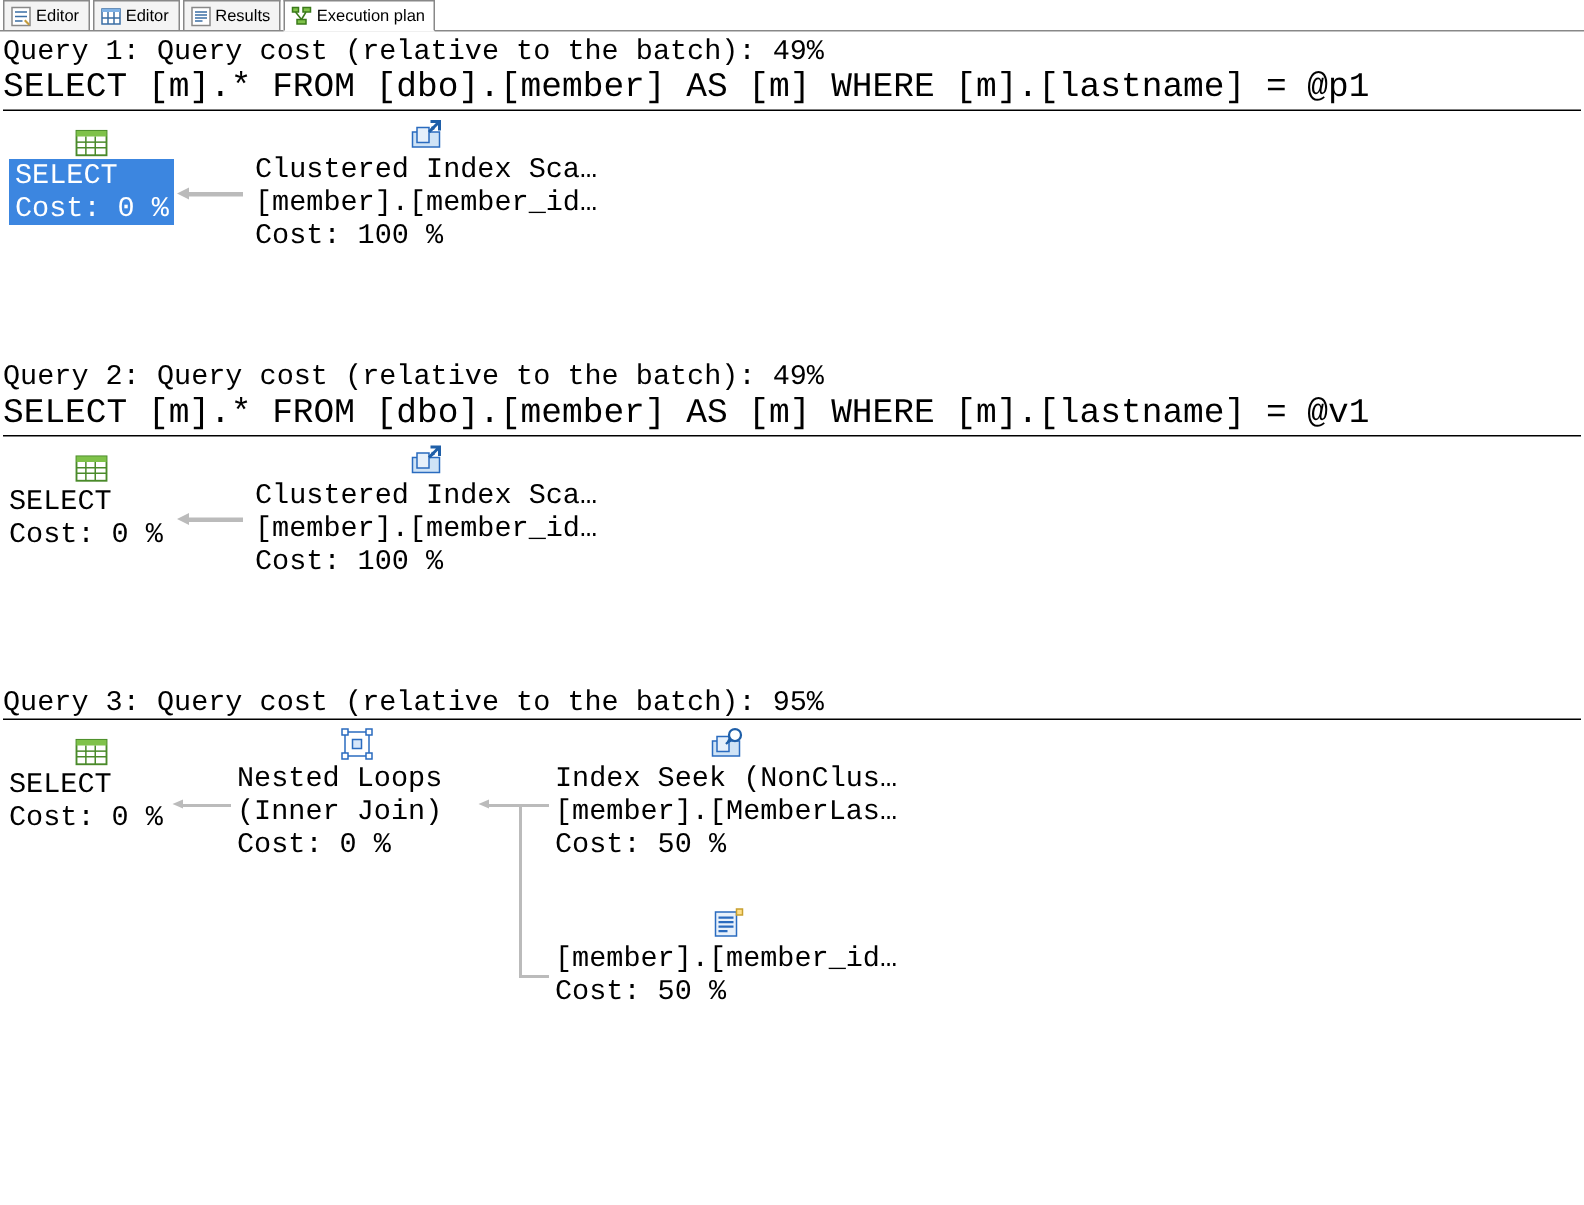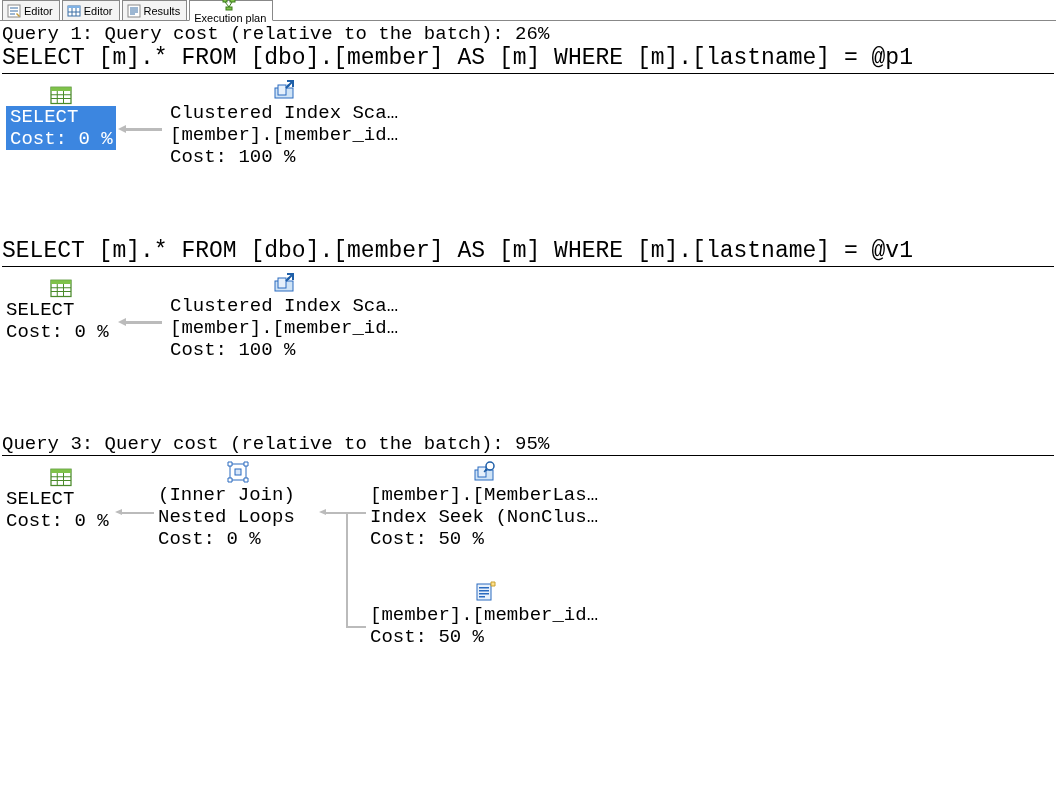--- a/index.html
+++ b/index.html
@@ -31,21 +31,20 @@
     height: 17px;
     cursor: pointer;
     position: relative;
     top: 0px;
     justify-content: center;
   }
   .tab.active {
     background: #fff;
     border-bottom: 1px solid #fff;
     top: 1px;
-    flex-direction: column;
   }
   .tab .ticon {
     width: 14px;
     height: 14px;
     margin-right: 3px;
     flex: 0 0 auto;
   }
   .tab .tlabel {
     font-family: "Segoe UI", Tahoma, sans-serif;
     font-size: 11px;
@@ -168,21 +167,21 @@
         <line x1="10" y1="4" x2="7" y2="9" stroke="#3a7a1a"></line>
       </svg>
     </span>
     <span class="tlabel">Execution plan</span>
   </div>
 </div>
 
 <div class="plan-area">
 
   <div>
-    <div class="query-header">Query 1: Query cost (relative to the batch): 26%</div>
+    <div class="query-header">Query 1: Query cost (relative to the batch): 49%</div>
     <div class="query-sql">SELECT [m].* FROM [dbo].[member] AS [m] WHERE [m].[lastname] = @p1</div>
     <div class="hr"></div>
 
     <div class="diagram" style="height:160px;">
 
       <div class="node selected" style="left:6px; top:8px; width:110px;">
         <span class="nicon" style="width:22px;height:20px;"><svg viewBox="0 0 16 16" width="22" height="20">
     <rect x="0" y="1" width="16" height="13" fill="#fff" stroke="#4a8a2a"></rect>
     <rect x="0" y="1" width="16" height="3" fill="#7fc24a"></rect>
     <line x1="5" y1="4" x2="5" y2="14" stroke="#4a8a2a" stroke-width="0.8"></line>
@@ -205,20 +204,21 @@
     <polygon points="13,10 17,8 15,6" fill="#1f5fa8"></polygon>
   </svg></span>
         <div>Clustered Index Sca…</div>
         <div>[member].[member_id…</div>
         <div>Cost: 100 %</div>
       </div>
     </div>
   </div>
 
   <div>
+    <div class="query-header">Query 2: Query cost (relative to the batch): 49%</div>
     <div class="query-sql">SELECT [m].* FROM [dbo].[member] AS [m] WHERE [m].[lastname] = @v1</div>
     <div class="hr"></div>
 
     <div class="diagram" style="height:160px;">
       <div class="node" style="left:6px; top:8px; width:110px;">
         <span class="nicon" style="width:22px;height:20px;"><svg viewBox="0 0 16 16" width="22" height="20">
     <rect x="0" y="1" width="16" height="13" fill="#fff" stroke="#4a8a2a"></rect>
     <rect x="0" y="1" width="16" height="3" fill="#7fc24a"></rect>
     <line x1="5" y1="4" x2="5" y2="14" stroke="#4a8a2a" stroke-width="0.8"></line>
     <line x1="10" y1="4" x2="10" y2="14" stroke="#4a8a2a" stroke-width="0.8"></line>
@@ -271,38 +271,38 @@
     <rect x="9" y="9" width="6" height="6" fill="#d6e6fa" stroke="#2a6bbf"></rect>
     <path d="M6 6 L6 2 L2 2 L2 6 Z" fill="none" stroke="#2a6bbf"></path>
     <path d="M18 6 L18 2 L22 2 L22 6 Z" fill="none" stroke="#2a6bbf"></path>
     <path d="M6 18 L6 22 L2 22 L2 18 Z" fill="none" stroke="#2a6bbf"></path>
     <path d="M18 18 L18 22 L22 22 L22 18 Z" fill="none" stroke="#2a6bbf"></path>
     <line x1="6" y1="4" x2="18" y2="4" stroke="#2a6bbf"></line>
     <line x1="6" y1="20" x2="18" y2="20" stroke="#2a6bbf"></line>
     <line x1="4" y1="6" x2="4" y2="18" stroke="#2a6bbf"></line>
     <line x1="20" y1="6" x2="20" y2="18" stroke="#2a6bbf"></line>
   </svg></span>
+        <div>Nested Loops</div>
         <div>(Inner Join)</div>
-        <div>Nested Loops</div>
         <div>Cost: 0 %</div>
       </div>
 
       <div class="arrow thin" style="left:326px; top:52px; width:40px;"></div>
       <div class="arrow-head thin" style="left:319px; top:49px;"></div>
 
       <div class="node" style="left:370px; top:0px; width:230px;">
         <span class="nicon" style="width:24px;height:24px;"><svg viewBox="0 0 24 24" width="24" height="24">
     <rect x="2" y="10" width="18" height="10" fill="#cfe3f6" stroke="#2a6bbf"></rect>
     <rect x="5" y="7" width="8" height="10" fill="#e6f0fb" stroke="#2a6bbf"></rect>
     <circle cx="17" cy="6" r="4" fill="none" stroke="#1f5fa8" stroke-width="1.5"></circle>
     <line x1="14" y1="9" x2="11" y2="12" stroke="#1f5fa8" stroke-width="1.5"></line>
     <polygon points="11,12 14.5,10.5 12.5,8.5" fill="#1f5fa8"></polygon>
   </svg></span>
+        <div>Index Seek (NonClus…</div>
         <div>[member].[MemberLas…</div>
-        <div>Index Seek (NonClus…</div>
         <div>Cost: 50 %</div>
       </div>
 
       <div class="vline" style="left:346px; top:53px; height:115px;"></div>
       <div class="arrow thin" style="left:346px; top:166px; width:20px;"></div>
 
       <div class="node" style="left:370px; top:120px; width:230px;">
         <span class="nicon" style="width:24px;height:24px;"><svg viewBox="0 0 24 24" width="24" height="24">
     <rect x="4" y="4" width="14" height="16" fill="#e8f1fb" stroke="#2a6bbf"></rect>
     <rect x="6" y="7" width="10" height="1.5" fill="#2a6bbf"></rect>

